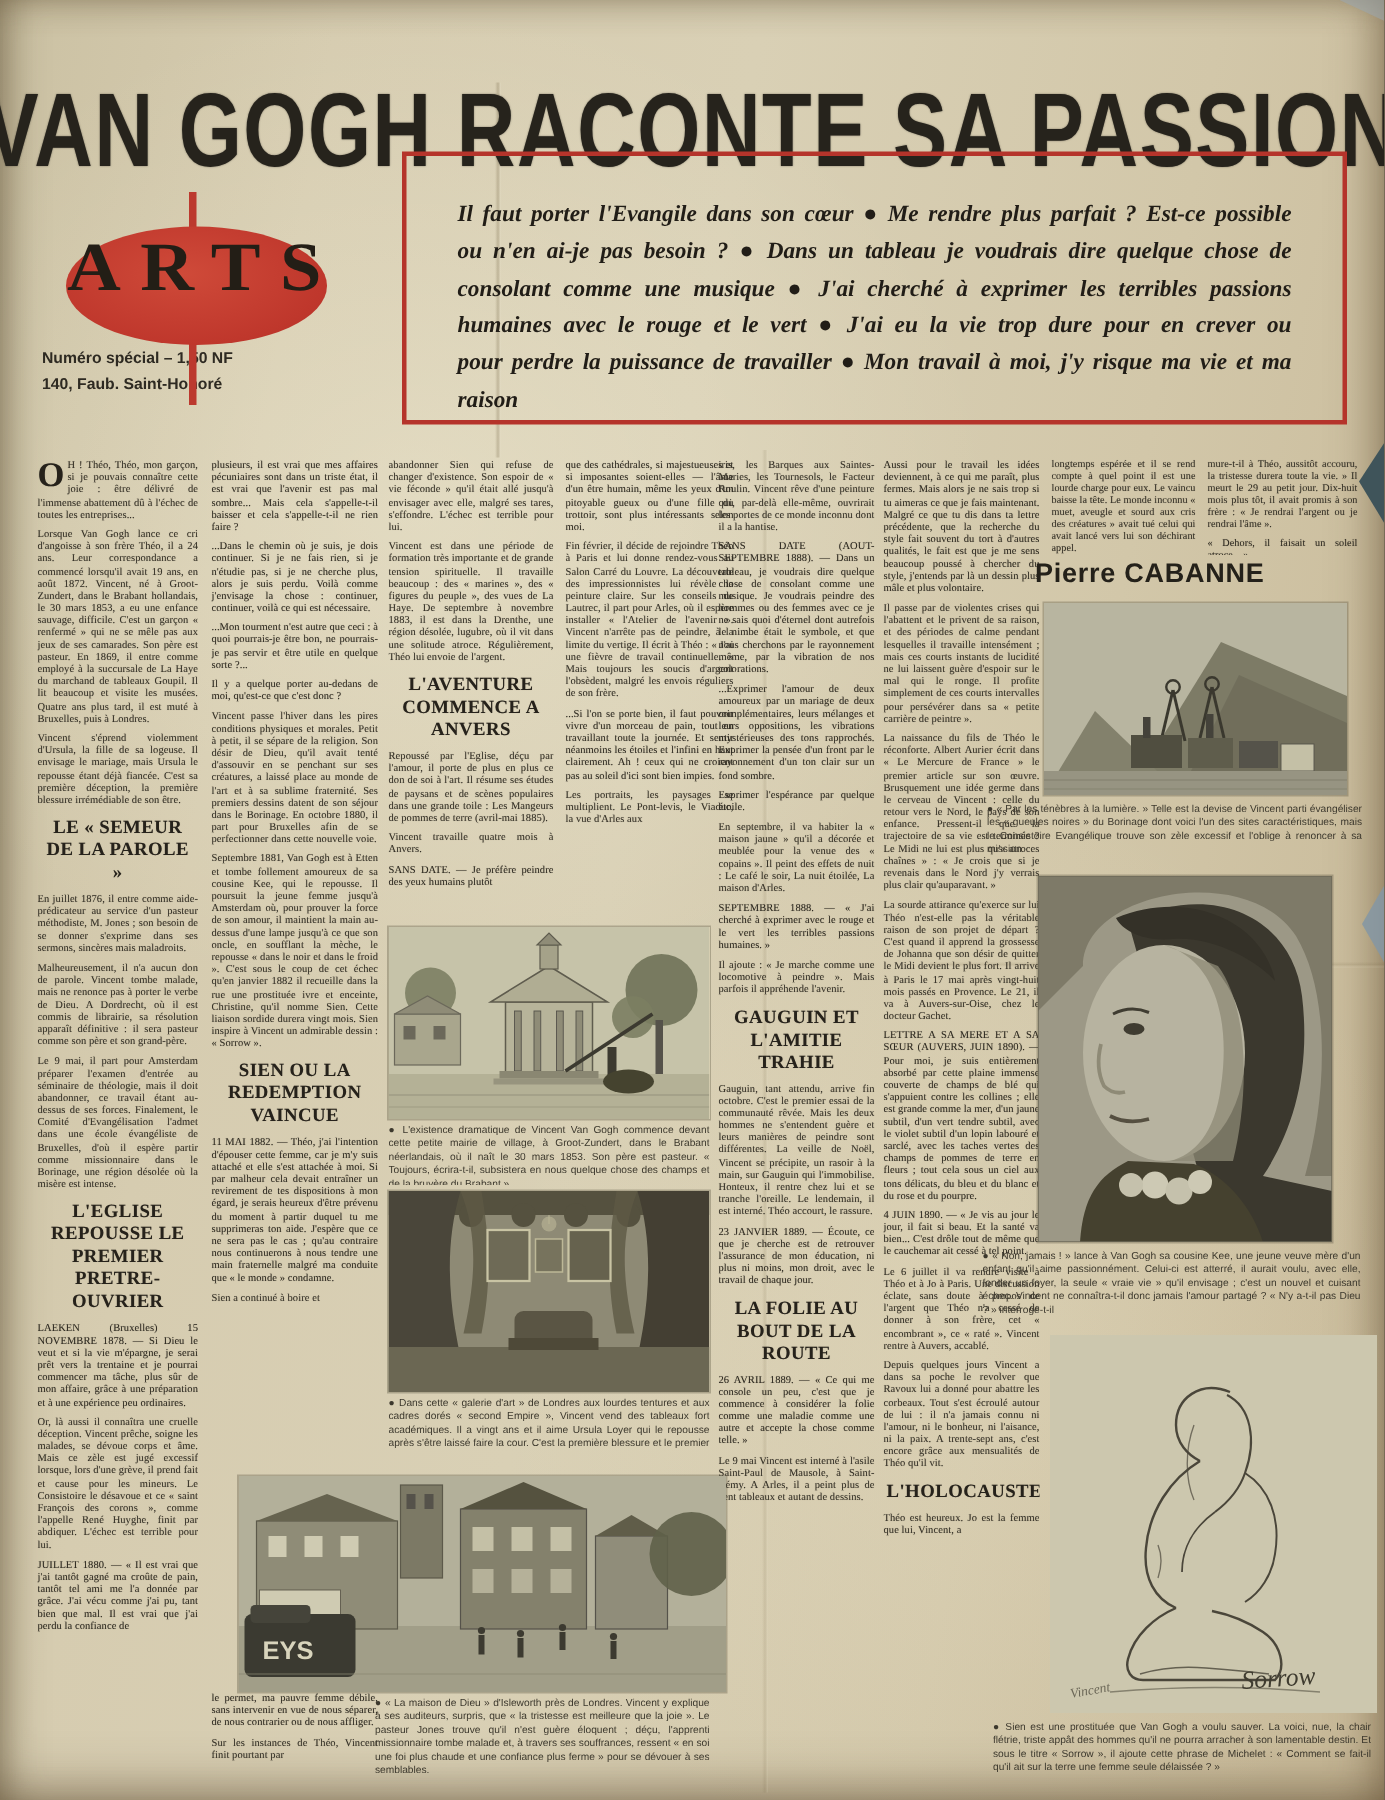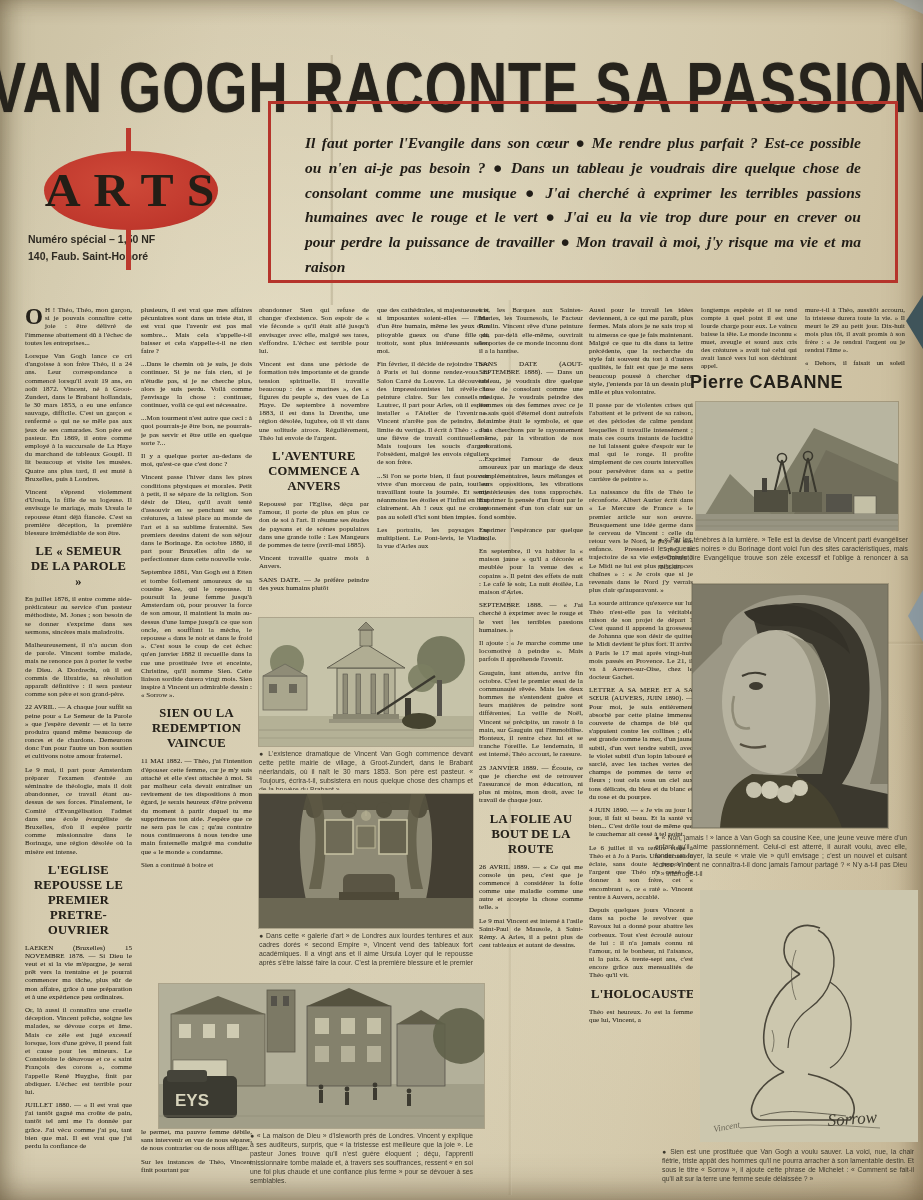--- a/index.html
+++ b/index.html
@@ -26,21 +26,21 @@
     position:absolute;left:0;top:58px;width:923px;text-align:center;
     font-family:"Liberation Sans",sans-serif;font-weight:700;font-size:52px;
     color:#26231c;letter-spacing:1px;white-space:nowrap;
     transform:scale(1.04,1.34);transform-origin:50% 50%;
     text-shadow:0 0 1px rgba(38,35,28,0.6);
   }
   .redline{position:absolute;left:126px;top:128px;width:5px;height:142px;background:#bc392e;z-index:1;}
   .oval{
     position:absolute;left:44px;top:151px;width:174px;height:79px;z-index:2;
     background:radial-gradient(ellipse at 45% 40%, #cf4a39, #bf372c 70%, #b22f26);
-    border-radius:50%;display:flex;align-items:center;justify-content:center;
+    border-radius:50%;display:flex;align-items:flex-start;justify-content:center;
   }
   .oval span{
     font-family:"Liberation Serif",serif;font-weight:600;font-size:46px;color:#231e16;
     letter-spacing:12px;padding-left:10px;transform:scale(1.08,1.0);
   }
   .issue{position:absolute;left:28px;top:231px;width:200px;font-family:"Liberation Sans",sans-serif;
     font-weight:700;font-size:10.5px;color:#2e2a22;line-height:1.65;}
   
   .qbox{
     position:absolute;left:268px;top:101px;width:630px;height:182px;
@@ -99,21 +99,20 @@
     <p>Il faut porter l'Evangile dans son cœur  ●  Me rendre plus parfait ? Est-ce possible ou n'en ai-je pas besoin ?  ●  Dans un tableau je voudrais dire quelque chose de consolant comme une musique  ●  J'ai cherché à exprimer les terribles passions humaines avec le rouge et le vert  ●  J'ai eu la vie trop dure pour en crever ou pour perdre la puissance de travailler  ●  Mon travail à moi, j'y risque ma vie et ma raison</p>
   </div>
 
   <div class="col" style="left:25px;top:306px;width:107px;height:889px;">
     <p><span class="dropcap">O</span><span>H ! Théo, Théo, mon garçon, si je pouvais connaître cette joie : être délivré de l'immense abattement dû à l'échec de toutes les entreprises...</span></p>
     <p>Lorsque Van Gogh lance ce cri d'angoisse à son frère Théo, il a 24 ans. Leur correspondance a commencé lorsqu'il avait 19 ans, en août 1872. Vincent, né à Groot-Zundert, dans le Brabant hollandais, le 30 mars 1853, a eu une enfance sauvage, difficile. C'est un garçon « renfermé » qui ne se mêle pas aux jeux de ses camarades. Son père est pasteur. En 1869, il entre comme employé à la succursale de La Haye du marchand de tableaux Goupil. Il lit beaucoup et visite les musées. Quatre ans plus tard, il est muté à Bruxelles, puis à Londres.</p>
     <p>Vincent s'éprend violemment d'Ursula, la fille de sa logeuse. Il envisage le mariage, mais Ursula le repousse étant déjà fiancée. C'est sa première déception, la première blessure irrémédiable de son être.</p>
     <h3>LE « SEMEUR DE LA PAROLE »</h3>
     <p>En juillet 1876, il entre comme aide-prédicateur au service d'un pasteur méthodiste, M. Jones ; son besoin de se donner s'exprime dans ses sermons, sincères mais maladroits.</p>
     <p>Malheureusement, il n'a aucun don de parole. Vincent tombe malade, mais ne renonce pas à porter le verbe de Dieu. A Dordrecht, où il est commis de librairie, sa résolution apparaît définitive : il sera pasteur comme son père et son grand-père.</p>
-    <p class="q">22 AVRIL. — A chaque jour suffit sa peine pour « Le Semeur de la Parole » que j'espère devenir — et la terre produira quand même beaucoup de ronces et de chardons. Demeurons donc l'un pour l'autre un bon soutien et cultivons notre amour fraternel.</p>
     <p>Le 9 mai, il part pour Amsterdam préparer l'examen d'entrée au séminaire de théologie, mais il doit abandonner, ce travail étant au-dessus de ses forces. Finalement, le Comité d'Evangélisation l'admet dans une école évangéliste de Bruxelles, d'où il espère partir comme missionnaire dans le Borinage, une région désolée où la misère est intense.</p>
     <h3>L'EGLISE REPOUSSE LE PREMIER PRETRE-OUVRIER</h3>
     <p class="q">LAEKEN (Bruxelles) 15 NOVEMBRE 1878. — Si Dieu le veut et si la vie m'épargne, je serai prêt vers la trentaine et je pourrai commencer ma tâche, plus sûr de mon affaire, grâce à une préparation et à une expérience peu ordinaires.</p>
     <p>Or, là aussi il connaîtra une cruelle déception. Vincent prêche, soigne les malades, se dévoue corps et âme. Mais ce zèle est jugé excessif lorsque, lors d'une grève, il prend fait et cause pour les mineurs. Le Consistoire le désavoue et ce « saint François des corons », comme l'appelle René Huyghe, finit par abdiquer. L'échec est terrible pour lui.</p>
     <p class="q">JUILLET 1880. — « Il est vrai que j'ai tantôt gagné ma croûte de pain, tantôt tel ami me l'a donnée par grâce. J'ai vécu comme j'ai pu, tant bien que mal. Il est vrai que j'ai perdu la confiance de</p>
   </div>
 
   <div class="col" style="left:141px;top:306px;width:111px;height:676px;">
     <p class="q">plusieurs, il est vrai que mes affaires pécuniaires sont dans un triste état, il est vrai que l'avenir est pas mal sombre... Mais cela s'appelle-t-il baisser et cela s'appelle-t-il ne rien faire ?</p>
     <p class="q">...Dans le chemin où je suis, je dois continuer. Si je ne fais rien, si je n'étudie pas, si je ne cherche plus, alors je suis perdu. Voilà comme j'envisage la chose : continuer, continuer, voilà ce qui est nécessaire.</p>
@@ -147,20 +146,21 @@
   </div>
 
   <div class="col" style="left:479px;top:306px;width:104px;height:889px;">
     <p>iris, les Barques aux Saintes-Maries, les Tournesols, le Facteur Roulin. Vincent rêve d'une peinture qui, par-delà elle-même, ouvrirait les portes de ce monde inconnu dont il a la hantise.</p>
     <p class="q">SANS DATE (AOUT-SEPTEMBRE 1888). — Dans un tableau, je voudrais dire quelque chose de consolant comme une musique. Je voudrais peindre des hommes ou des femmes avec ce je ne sais quoi d'éternel dont autrefois le nimbe était le symbole, et que nous cherchons par le rayonnement même, par la vibration de nos colorations.</p>
     <p class="q">...Exprimer l'amour de deux amoureux par un mariage de deux complémentaires, leurs mélanges et leurs oppositions, les vibrations mystérieuses des tons rapprochés. Exprimer la pensée d'un front par le rayonnement d'un ton clair sur un fond sombre.</p>
     <p class="q">Exprimer l'espérance par quelque étoile.</p>
     <p>En septembre, il va habiter la « maison jaune » qu'il a décorée et meublée pour la venue des « copains ». Il peint des effets de nuit : Le café le soir, La nuit étoilée, La maison d'Arles.</p>
     <p class="q">SEPTEMBRE 1888. — « J'ai cherché à exprimer avec le rouge et le vert les terribles passions humaines. »</p>
     <p>Il ajoute : « Je marche comme une locomotive à peindre ». Mais parfois il appréhende l'avenir.</p>
+    <h3>GAUGUIN ET L'AMITIE TRAHIE</h3>
     <p>Gauguin, tant attendu, arrive fin octobre. C'est le premier essai de la communauté rêvée. Mais les deux hommes ne s'entendent guère et leurs manières de peindre sont différentes. La veille de Noël, Vincent se précipite, un rasoir à la main, sur Gauguin qui l'immobilise. Honteux, il rentre chez lui et se tranche l'oreille. Le lendemain, il est interné. Théo accourt, le rassure.</p>
     <p class="q">23 JANVIER 1889. — Écoute, ce que je cherche est de retrouver l'assurance de mon éducation, ni plus ni moins, mon droit, avec le travail de chaque jour.</p>
     <h3>LA FOLIE AU BOUT DE LA ROUTE</h3>
     <p class="q">26 AVRIL 1889. — « Ce qui me console un peu, c'est que je commence à considérer la folie comme une maladie comme une autre et accepte la chose comme telle. »</p>
     <p>Le 9 mai Vincent est interné à l'asile Saint-Paul de Mausole, à Saint-Rémy. A Arles, il a peint plus de cent tableaux et autant de dessins.</p>
   </div>
 
   <div class="col" style="left:589px;top:306px;width:104px;height:889px;">
     <p class="q">Aussi pour le travail les idées deviennent, à ce qui me paraît, plus fermes. Mais alors je ne sais trop si tu aimeras ce que je fais maintenant. Malgré ce que tu dis dans ta lettre précédente, que la recherche du style fait souvent du tort à d'autres qualités, le fait est que je me sens beaucoup poussé à chercher du style, j'entends par là un dessin plus mâle et plus volontaire.</p>
     <p>Il passe par de violentes crises qui l'abattent et le privent de sa raison, et des périodes de calme pendant lesquelles il travaille intensément ; mais ces courts instants de lucidité ne lui laissent guère d'espoir sur le mal qui le ronge. Il profite simplement de ces courts intervalles pour persévérer dans sa « petite carrière de peintre ».</p>

